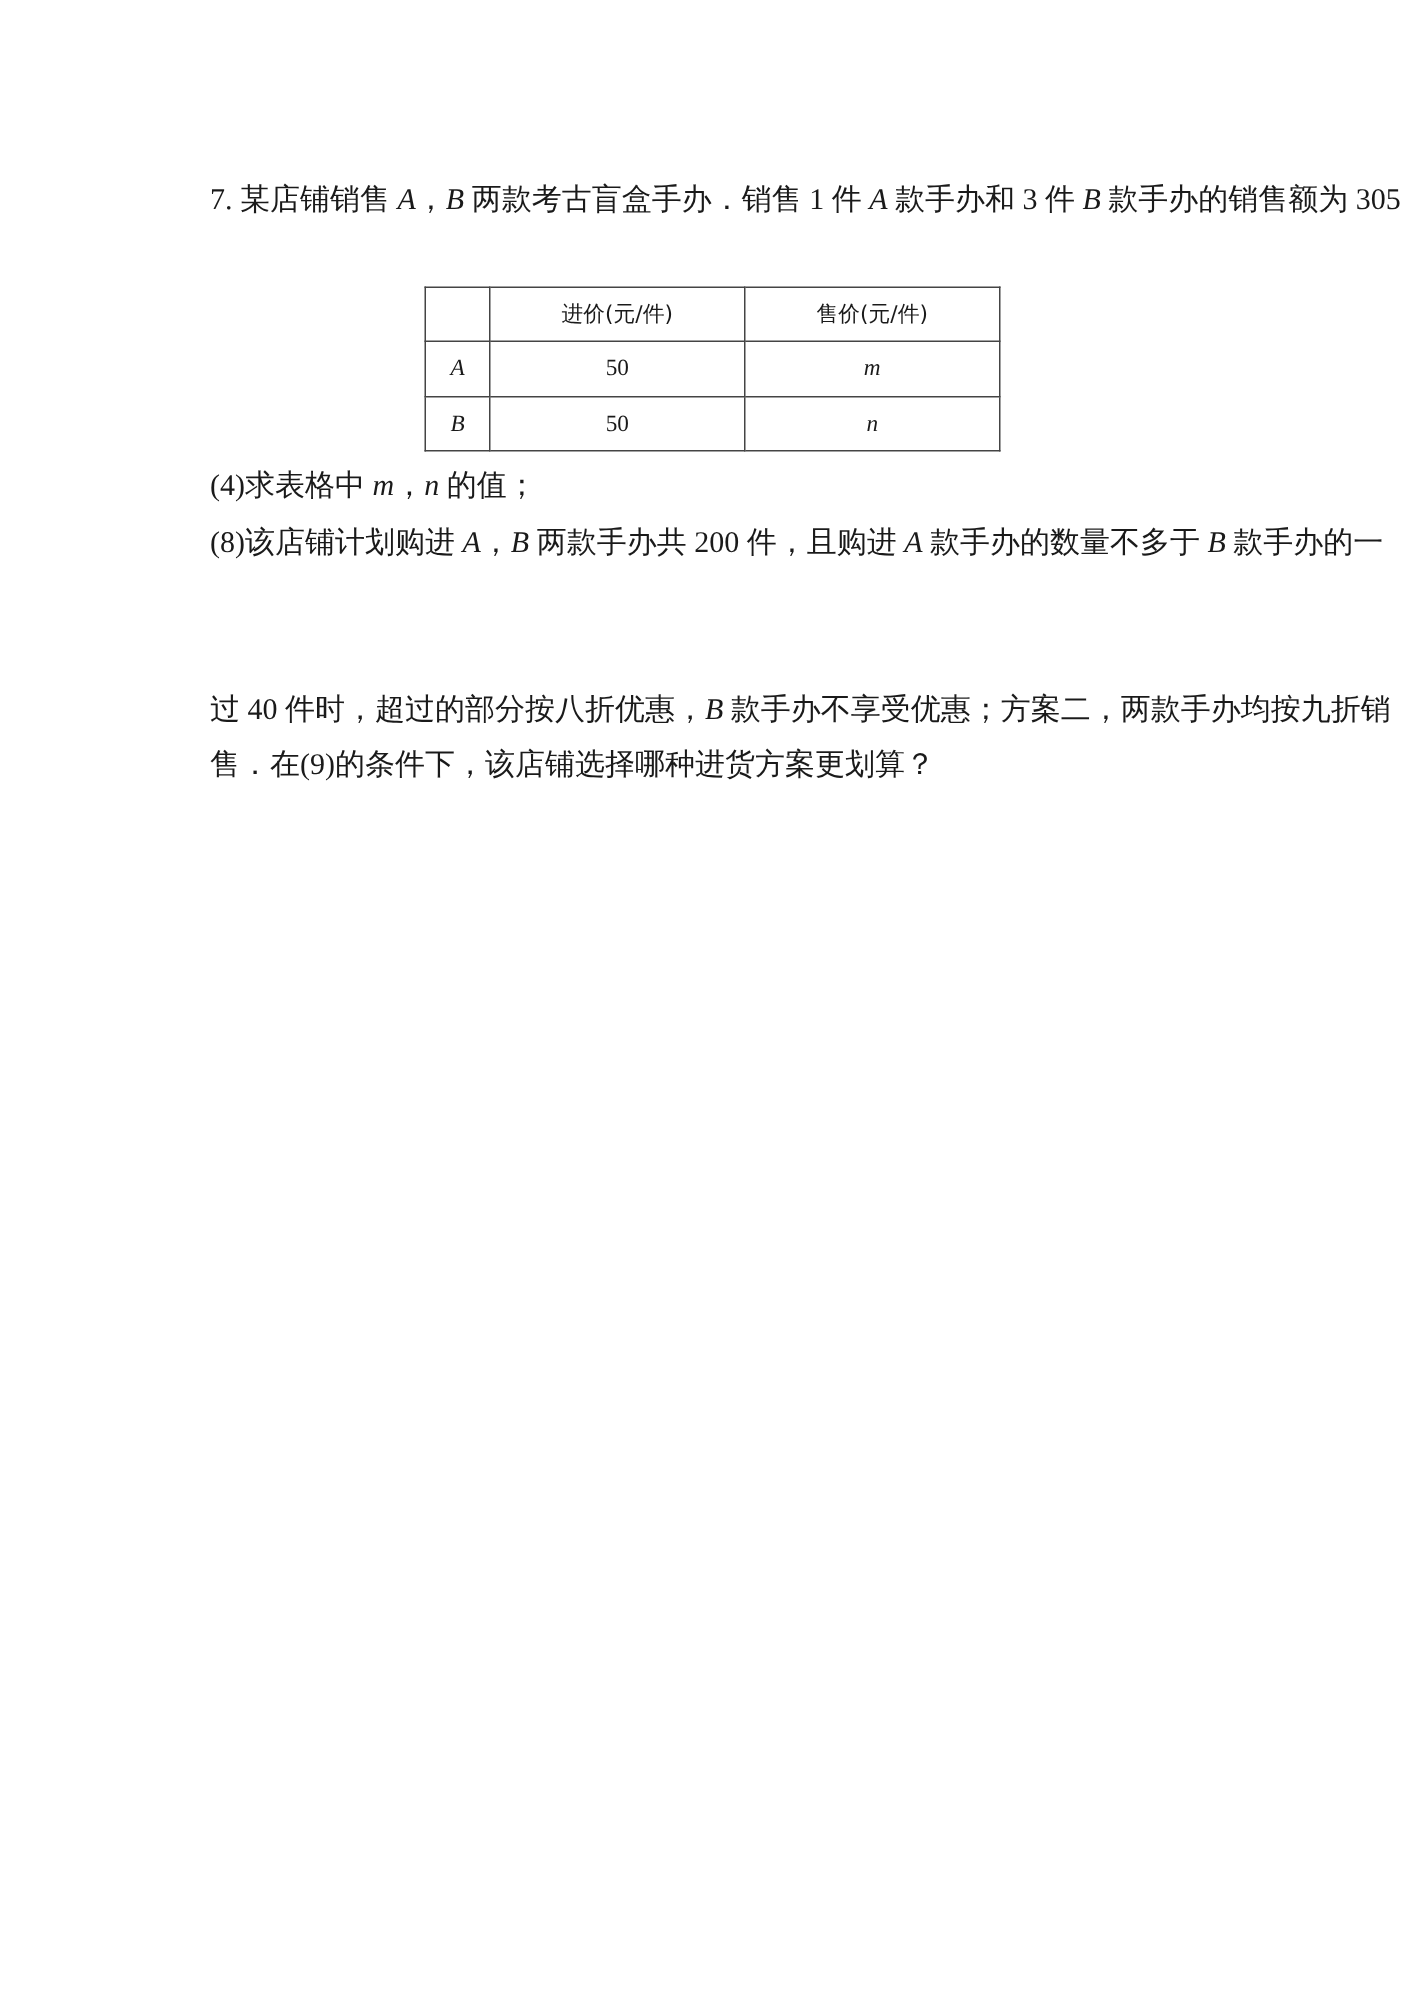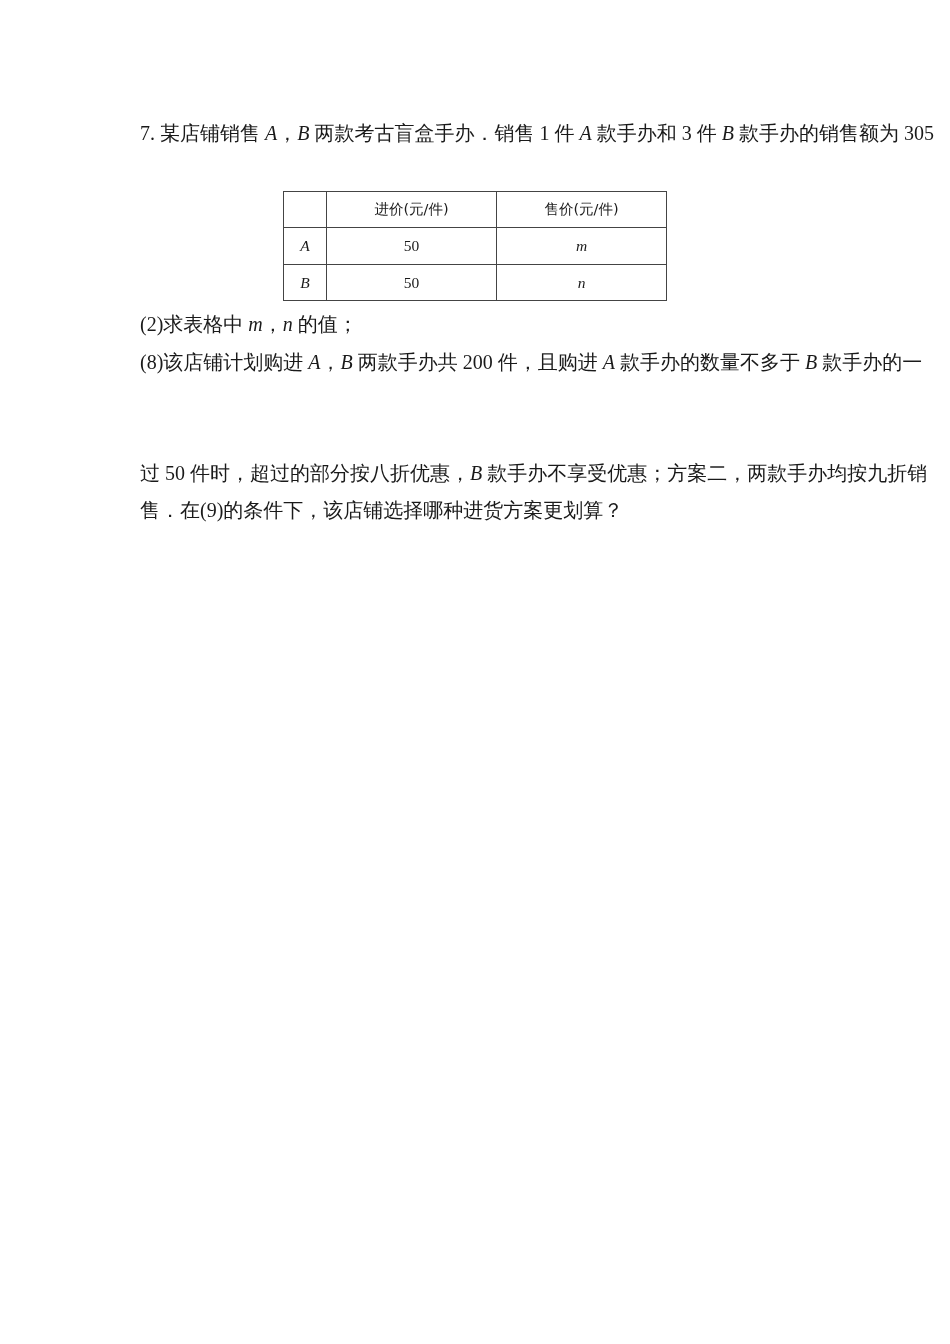--- a/index.html
+++ b/index.html
@@ -77,20 +77,20 @@
       <td class="c2 it">m</td>
     </tr>
     <tr class="r2">
       <td class="c0 it">B</td>
       <td class="c1">50</td>
       <td class="c2 it">n</td>
     </tr>
   </tbody>
     </table>
 
-  <div class="line last" style="top:314px;"><span>(2)求表格中 </span><span class="it">m</span><span>，</span><span class="it">n</span><span> 的值；</span></div>
+  <div class="line last" style="top:314px;"><span>(4)求表格中 </span><span class="it">m</span><span>，</span><span class="it">n</span><span> 的值；</span></div>
 
   <div class="line" style="top:352px;"><span>(8)该店铺计划购进 </span><span class="it">A</span><span>，</span><span class="it">B</span><span> 两款手办共 200 件，且购进 </span><span class="it">A</span><span> 款手办的数量不多于 </span><span class="it">B</span><span> 款手办的一</span></div>
 
-  <div class="line" style="top:463px;"><span>过 50 件时，超过的部分按八折优惠，</span><span class="it">B</span><span> 款手办不享受优惠；方案二，两款手办均按九折销</span></div>
+  <div class="line" style="top:463px;"><span>过 40 件时，超过的部分按八折优惠，</span><span class="it">B</span><span> 款手办不享受优惠；方案二，两款手办均按九折销</span></div>
   <div class="line last" style="top:500px;"><span>售．在(9)的条件下，该店铺选择哪种进货方案更划算？</span></div>
 
 </div>
 
 </body></html>

